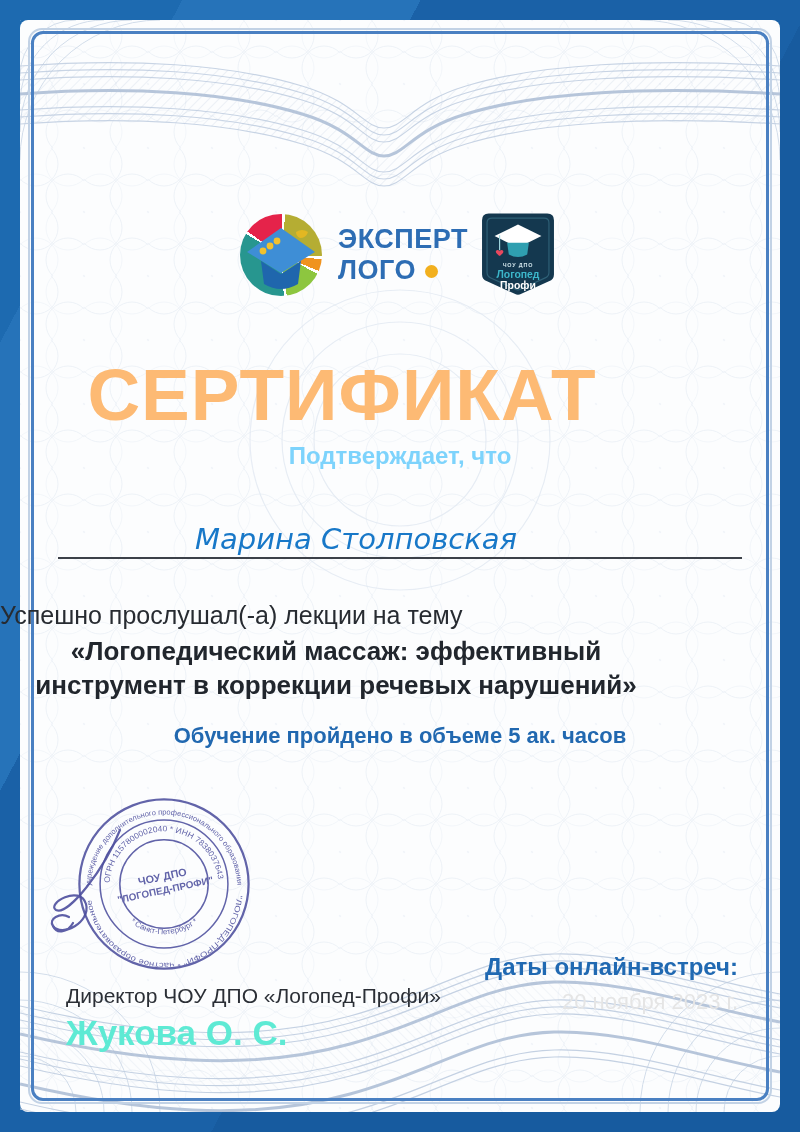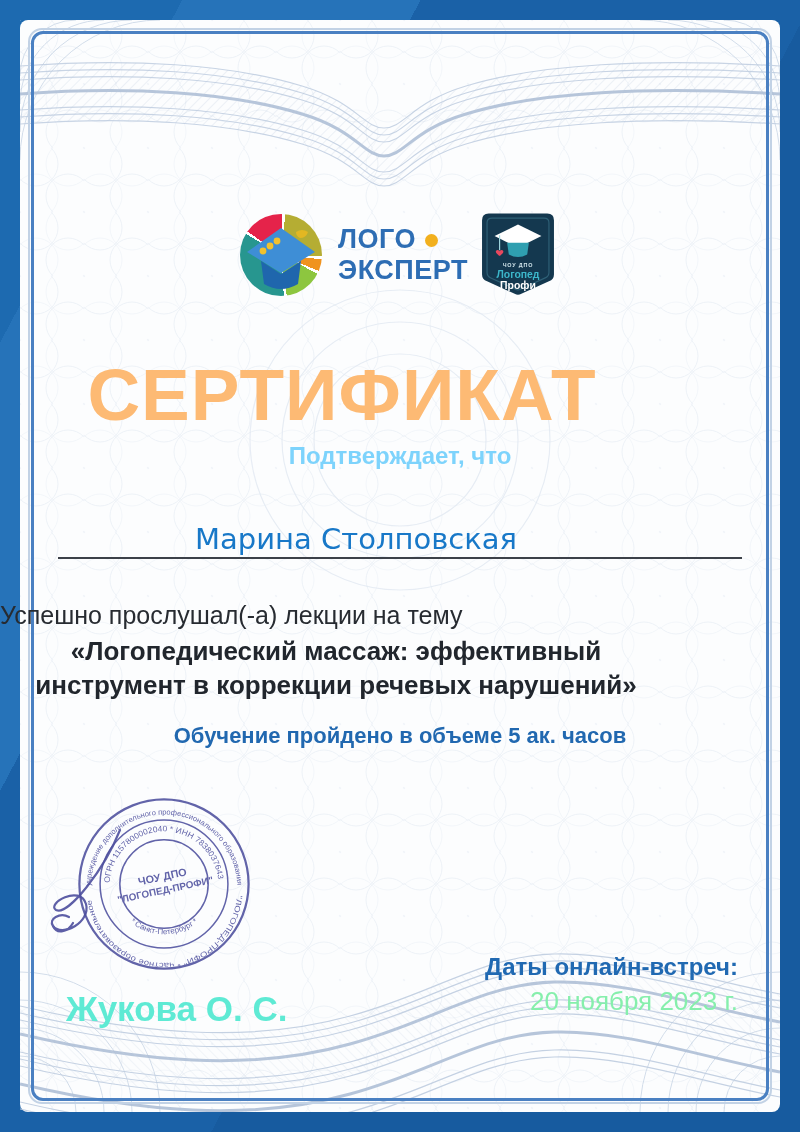--- a/index.html
+++ b/index.html
@@ -58,21 +58,21 @@
     left:0;top:353px;width:684px;text-align:center;
     font-size:73px;font-weight:700;color:#fdba74;letter-spacing:1px;line-height:84px;
   }
   .subtitle{
     left:0;top:442px;width:800px;text-align:center;
     font-size:24px;font-weight:700;color:#7dd3fc;
   }
   .recipient{
     left:0;top:522px;width:712px;text-align:center;
     font-family:"DejaVu Sans","Liberation Sans",sans-serif;
-    font-size:29px;color:#1878c8;
+    font-size:29px;color:#1878c8;font-style:italic;
   }
   .name-underline{left:58px;top:557px;width:684px;height:2px;background:#3c4149;}
   .intro{
     left:0;top:601px;width:800px;text-align:left;
     font-size:25px;color:#272b31;
   }
   .course{
     left:0;top:634px;width:672px;text-align:center;
     font-size:26px;font-weight:700;color:#21262d;line-height:34px;
   }
@@ -82,21 +82,21 @@
   }
   
   .stamp{left:70px;top:790px;width:188px;height:188px;opacity:.88;}
   .signature{left:34px;top:824px;width:130px;height:122px;}
   
   .director{left:66px;top:984px;width:420px;}
   .director-label{font-size:21px;color:#2b2f36;}
   .director-name{font-size:35px;font-weight:700;color:#5eead4;margin-top:5px;}
   .dates{right:62px;top:953px;width:360px;text-align:right;}
   .dates-heading{font-size:24px;font-weight:700;color:#2069b2;margin-bottom:7px;}
-  .date-line{font-size:26px;color:#86efac;line-height:27px;}
+  .date-line{font-size:22px;color:#e5e5e5;line-height:27px;}
 </style>
 </head>
 <body>
 
 <div class="abs frame"></div>
 
 <div class="abs paper"></div>
 
 <svg class="abs guilloche" viewBox="0 0 760 1092">
   <defs>
@@ -177,22 +177,22 @@
   <div class="logo-globe"></div>
   <svg class="logo-cap" viewBox="0 0 82 82">
     <path d="M41,14 L75,38 L41,59 L7,38 Z" fill="#3e8ed6"></path>
     <path d="M21,47 L41,60 L61,47 L58,70 Q41,80 24,70 Z" fill="#1f66ad"></path>
     <circle cx="23" cy="37" r="3.4" fill="#f2c12e"></circle>
     <circle cx="30" cy="32" r="3.4" fill="#f2c12e"></circle>
     <circle cx="37" cy="27" r="3.4" fill="#f2c12e"></circle>
     <path d="M56,18 q6,-4 12,0 q-2,6 -8,6 q-4,-2 -4,-6 Z" fill="#e8b820" opacity="0.9"></path>
   </svg>
   <div class="logo-wordmark">
+    <div>ЭКСПЕРТ</div>
     <div><span>ЛОГО</span><span class="brand-dot"></span></div>
-    <div>ЭКСПЕРТ</div>
   </div>
 </div>
 
 <svg class="abs badge" viewBox="0 0 100 110">
   <path d="M15,3 L85,3 Q93,3 93,11 L93,76 Q93,82 87,84 L54,99 Q50,101 46,99 L13,84 Q7,82 7,76 L7,11 Q7,3 15,3 Z" fill="#14384f"></path>
   <path d="M19,8.5 L81,8.5 Q87,8.5 87,14 L87,73.5 Q87,78 82.5,80 L53,93.5 Q50,95 47,93.5 L17.5,80 Q13,78 13,73.5 L13,14 Q13,8.5 19,8.5 Z" fill="none" stroke="#2e6076" stroke-width="1.4"></path>
   <path d="M50,16 L78,30 L50,44 L22,30 Z" fill="#ffffff"></path>
   <path d="M37,38 L63,38 L61,52 Q50,58 39,52 Z" fill="#2f9fb0"></path>
   <path d="M28,29 L28,47" stroke="#9fd6de" stroke-width="1.4" fill="none"></path>
   <path d="M28,48 c-2.2,-3 -6,-0.6 -4,2.2 c1.2,1.8 4,3.6 4,3.6 c0,0 2.8,-1.8 4,-3.6 c2,-2.8 -1.8,-5.2 -4,-2.2 Z" fill="#e8485e"></path>
@@ -239,19 +239,20 @@
 </svg>
 
 <svg class="abs signature" viewBox="0 0 130 122">
   <g stroke="#4d4f9e" stroke-width="2.2" fill="none" stroke-linecap="round" opacity="0.9">
     <path d="M86,6 C70,46 34,92 22,86 C12,80 46,60 52,80 C57,98 28,114 19,102 C14,95 26,88 35,93"></path>
     <path d="M19,102 C23,111 34,108 39,99"></path>
   </g>
 </svg>
 
 <div class="abs director">
+  <div class="director-label">Директор ЧОУ ДПО «Логопед-Профи»</div>
   <div class="director-name">Жукова О. С.</div>
 </div>
 
 <div class="abs dates">
   <div class="dates-heading">Даты онлайн-встреч:</div>
   <div class="date-line">20 ноября 2023 г.</div>
 </div>
 
 </body></html>

